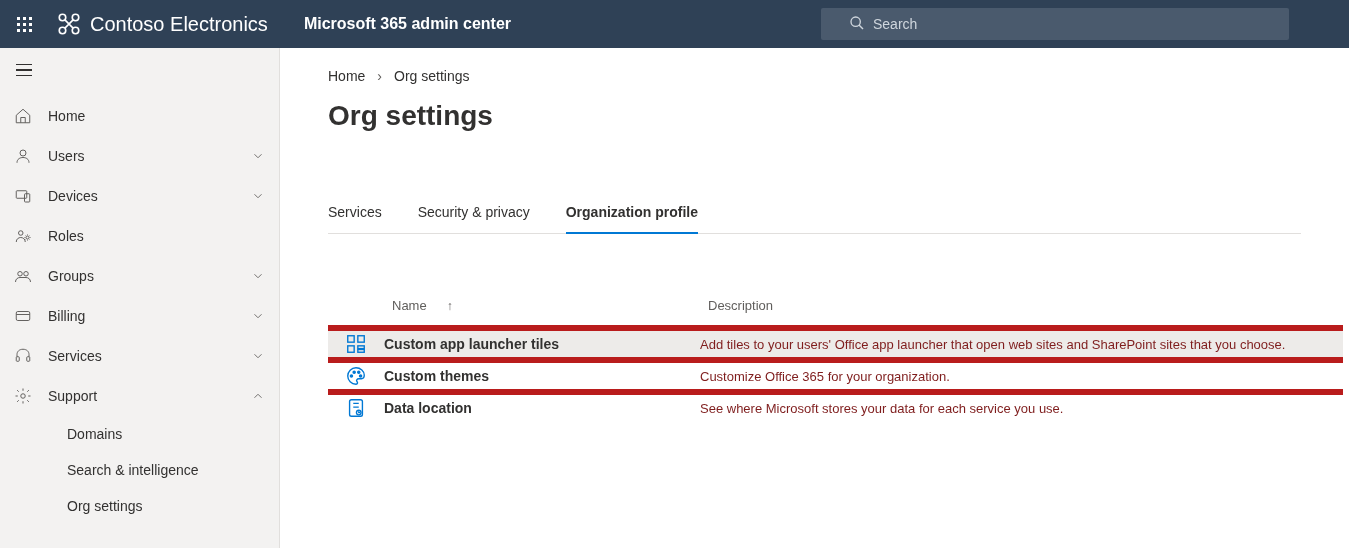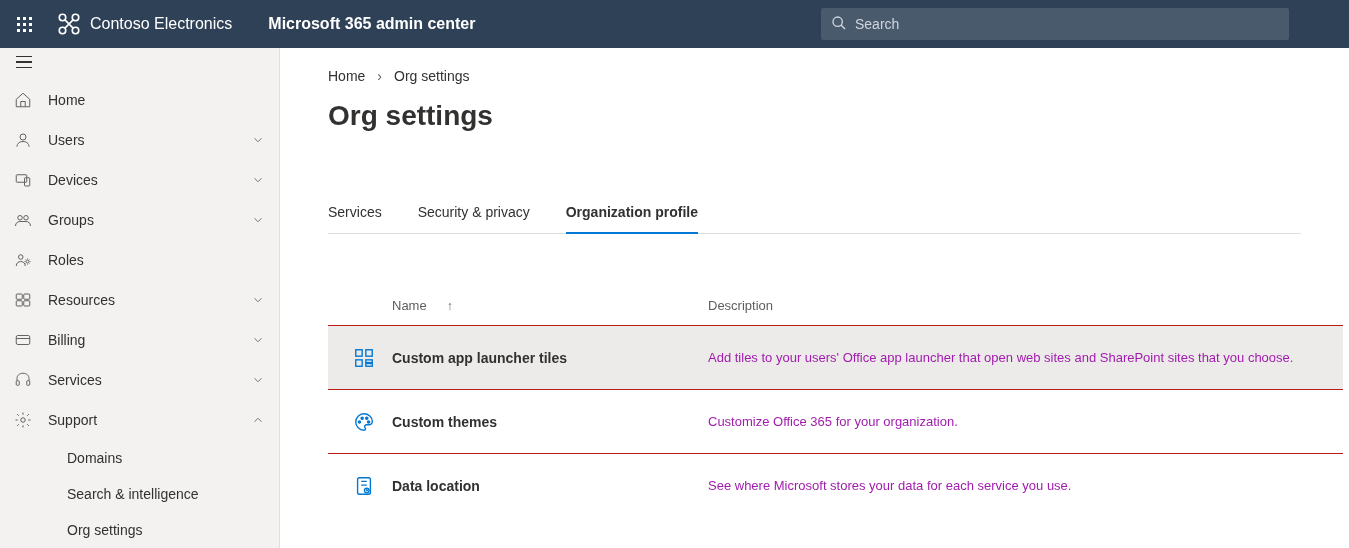--- a/index.html
+++ b/index.html
@@ -11,27 +11,27 @@
       background: #2f4156;
       display: flex;
       align-items: center;
       color: #fff;
     }
     .waffle { width: 48px; height: 48px; display: flex; align-items: center; justify-content: center; cursor: pointer; }
     .waffle-grid { display: grid; grid-template-columns: repeat(3, 3px); grid-template-rows: repeat(3, 3px); gap: 3px; }
     .waffle-dot { width: 3px; height: 3px; background: #fff; }
     .logo-block { display: flex; align-items: center; gap: 8px; padding: 0 8px; }
     .logo-icon svg { display: block; }
-    .logo-text { font-size: 16px; font-weight: 400; }
+    .logo-text { font-size: 20px; font-weight: 400; }
     .app-name { font-size: 16px; font-weight: 600; padding-left: 28px; }
     .search-wrap { margin-left: auto; padding-right: 60px; }
     .search-box {
       width: 468px; height: 32px; background: #4a5a6d;
       border-radius: 2px; display: flex; align-items: center;
-      padding: 0 10px; gap: 8px;
+      padding: 0 28px; gap: 8px;
     }
     .search-box input {
       background: transparent; border: none; outline: none;
       color: #cfd6dd; font-size: 14px; flex: 1;
     }
     .search-box input::placeholder { color: #cfd6dd; }
     
     
     .body-wrap { display: flex; height: calc(100vh - 48px); }
     
@@ -69,28 +69,28 @@
     .tab { padding: 8px 0 12px; font-size: 14px; color: #323130; cursor: pointer; border-bottom: 2px solid transparent; margin-bottom: -1px; }
     .tab.active { font-weight: 600; border-bottom-color: #0078d4; }
     
     
     .table-wrap { margin-top: 56px; margin-right: 6px; }
     .table-head { display: flex; padding: 8px 0 12px 64px; font-size: 13px; color: #605e5c; }
     .col-name { width: 316px; display: flex; align-items: center; gap: 20px; }
     .col-desc { flex: 1; }
     .sort-arrow { font-size: 12px; }
     .table-row {
-      display: flex; align-items: center; height: 64px;
-      border-top: 1px solid #b91c1c; padding-left: 8px; cursor: pointer;
+      display: flex; align-items: center; height: 32px;
+      border-top: 6px solid #b91c1c; cursor: pointer;
     }
     .table-row.selected { background: #edebe9; }
     .row-icon { width: 56px; display: flex; justify-content: center; }
     .row-icon svg { width: 22px; height: 22px; stroke: #0078d4; fill: none; stroke-width: 1.5; }
     .row-name { width: 316px; font-weight: 600; font-size: 14px; }
-    .row-desc { flex: 1; font-size: 13px; color: #a21caf; padding-right: 20px; }
+    .row-desc { flex: 1; font-size: 13px; color: #7f1d1d; padding-right: 20px; }
   </style>
 </head>
 <body>
 
 <div class="top-header">
   <div class="waffle">
     <div class="waffle-grid">
       <span class="waffle-dot"></span>
         <span class="waffle-dot"></span>
         <span class="waffle-dot"></span>
@@ -167,51 +167,37 @@
             </svg>
           </span>
         <span class="nav-label">Devices</span>
         <span class="chevron"><svg viewBox="0 0 24 24">
               <path d="M6 9 L12 15 L18 9"></path>
             </svg></span>
       </div>
       <div class="nav-item">
         <span class="nav-icon">
             <svg viewBox="0 0 24 24">
-              <circle cx="8" cy="9" r="3"></circle>
-              <circle cx="16" cy="9" r="3"></circle>
-              <path d="M2 20 C2 16 5 14 8 14 M22 20 C22 16 19 14 16 14 M8 14 C11 14 13 14 16 14"></path>
-            </svg>
-          </span>
-        <span class="nav-label">Groups</span>
-        <span class="chevron"><svg viewBox="0 0 24 24">
-              <path d="M6 9 L12 15 L18 9"></path>
-            </svg></span>
-      </div>
-      <div class="nav-item">
-        <span class="nav-icon">
-            <svg viewBox="0 0 24 24">
               <circle cx="9" cy="8" r="3"></circle>
               <path d="M3 20 C3 16 6 14 9 14 C12 14 15 16 15 20"></path>
               <circle cx="18" cy="14" r="2"></circle>
               <path d="M18 10 V11 M18 17 V18 M14 14 H15 M21 14 H22 M15.5 11.5 L16 12 M20 16 L20.5 16.5 M20.5 11.5 L20 12 M16 16 L15.5 16.5"></path>
             </svg>
           </span>
         <span class="nav-label">Roles</span>
       </div>
       <div class="nav-item">
         <span class="nav-icon">
             <svg viewBox="0 0 24 24">
-              <rect x="3" y="4" width="8" height="7" rx="1"></rect>
-              <rect x="13" y="4" width="8" height="7" rx="1"></rect>
-              <rect x="3" y="13" width="8" height="7" rx="1"></rect>
-              <rect x="13" y="13" width="8" height="7" rx="1"></rect>
-            </svg>
-          </span>
-        <span class="nav-label">Resources</span>
+              <circle cx="8" cy="9" r="3"></circle>
+              <circle cx="16" cy="9" r="3"></circle>
+              <path d="M2 20 C2 16 5 14 8 14 M22 20 C22 16 19 14 16 14 M8 14 C11 14 13 14 16 14"></path>
+            </svg>
+          </span>
+        <span class="nav-label">Groups</span>
         <span class="chevron"><svg viewBox="0 0 24 24">
               <path d="M6 9 L12 15 L18 9"></path>
             </svg></span>
       </div>
       <div class="nav-item">
         <span class="nav-icon">
             <svg viewBox="0 0 24 24">
               <rect x="3" y="6" width="18" height="12" rx="2"></rect>
               <path d="M3 10 H21"></path>
             </svg>

